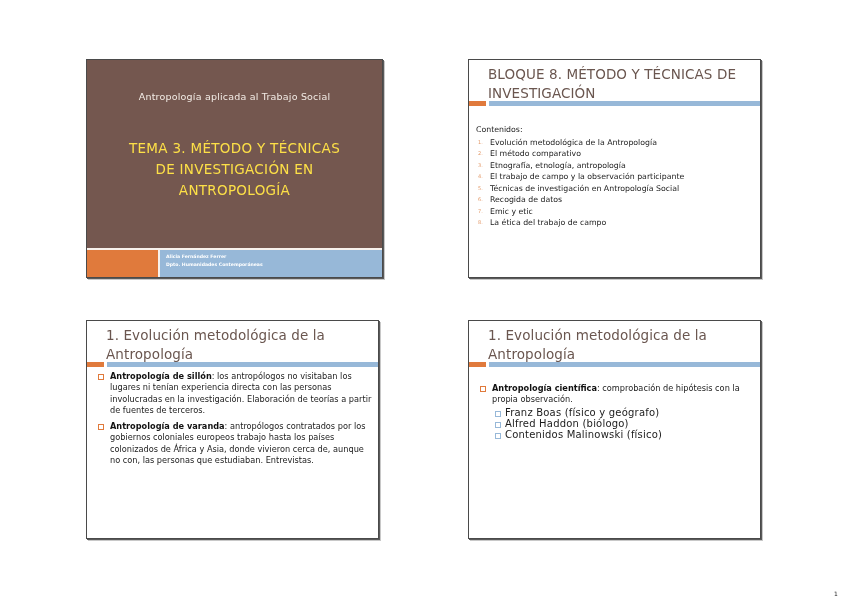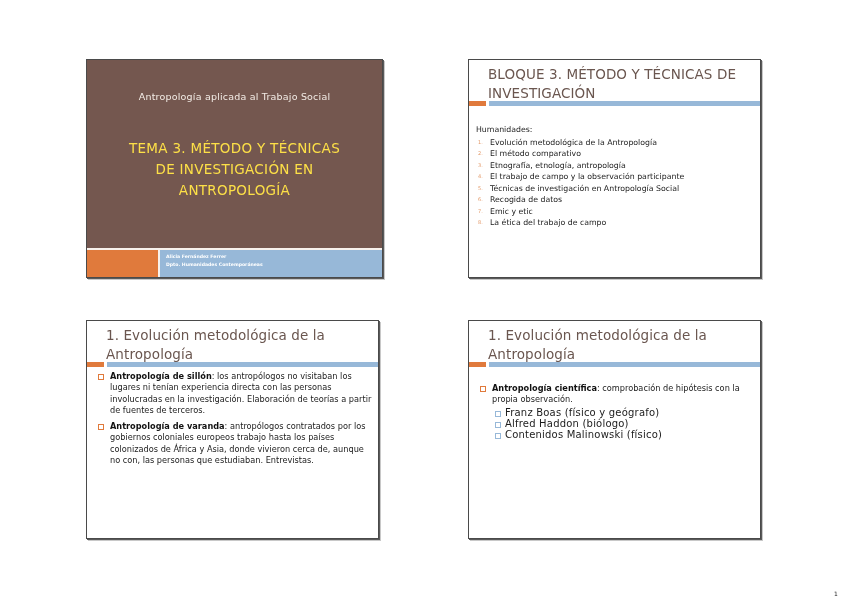--- a/index.html
+++ b/index.html
@@ -86,29 +86,29 @@
     <div class="s1-orange"></div>
     <div class="s1-blue">
       <div>Alicia Fernández Ferrer</div>
       <div>Dpto. Humanidades Contemporáneas</div>
     </div>
   </div>
 </div>
 
 <div class="slide" id="s2">
   <div class="slide-title">
-    <div>BLOQUE 3. MÉTODO Y TÉCNICAS DE</div>
+    <div>BLOQUE 8. MÉTODO Y TÉCNICAS DE</div>
     <div>INVESTIGACIÓN</div>
   </div>
   <div class="accent-bar">
       <div class="o"></div>
       <div class="b"></div>
     </div>
   <div class="content">
-    <div class="intro">Humanidades:</div>
+    <div class="intro">Contenidos:</div>
     <ol class="toc">
       <li>
           <span class="num">1.</span>
           <span class="txt">Evolución metodológica de la Antropología</span>
         </li>
       <li>
           <span class="num">2.</span>
           <span class="txt">El método comparativo</span>
         </li>
       <li>

